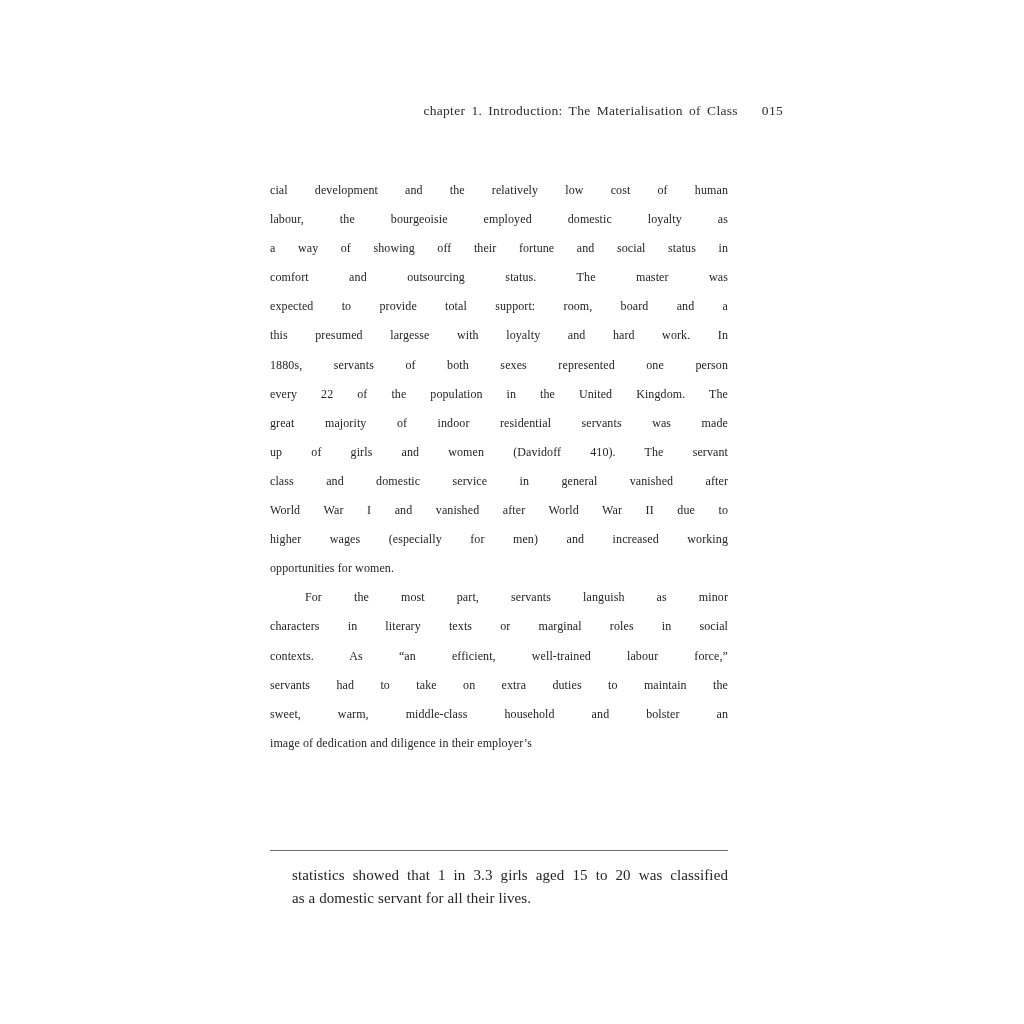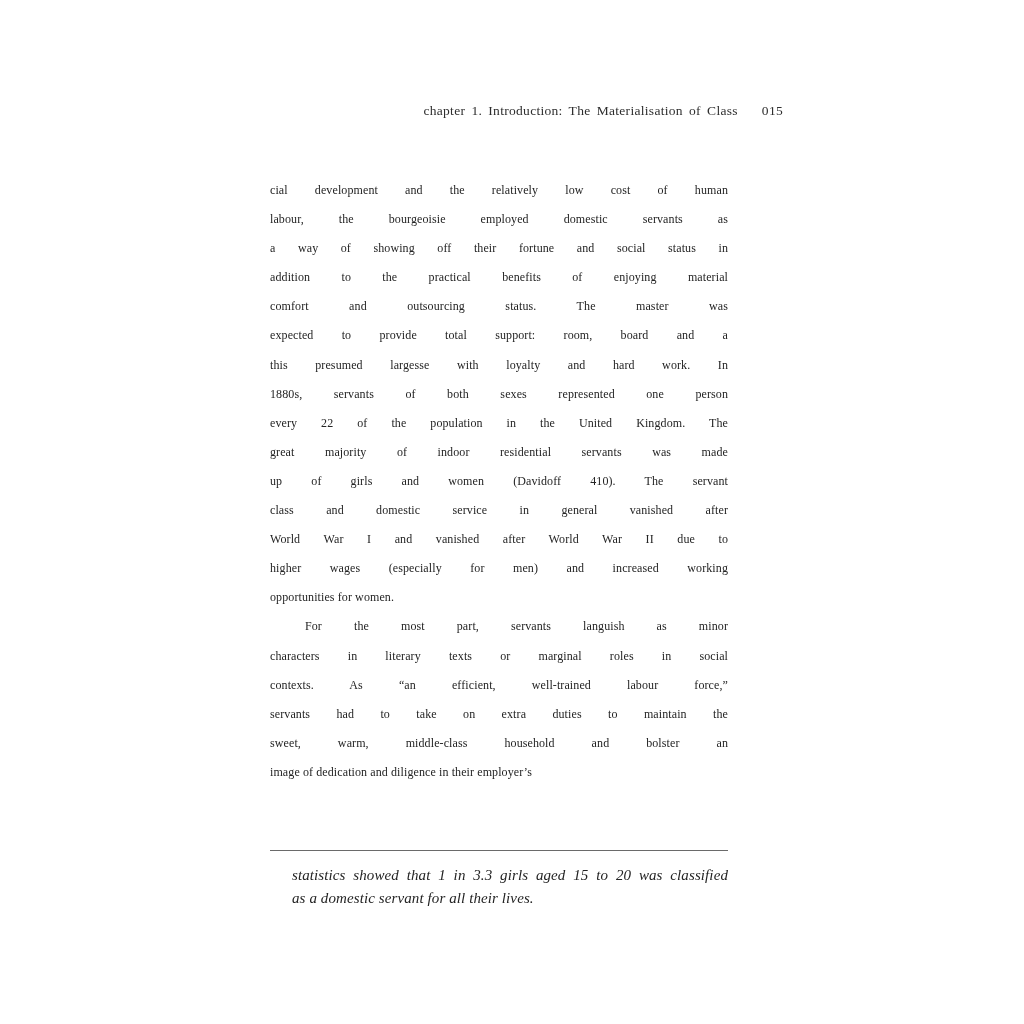--- a/index.html
+++ b/index.html
@@ -63,42 +63,40 @@
     top: 864px;
     width: 436px;
     font-size: 15px;
     line-height: 22.5px;
     letter-spacing: 0.1px;
     color: #242424;
   }
   .footnote .line {
     text-align: justify;
     text-align-last: justify;
-    font-style: italic;
   }
   .footnote .line-last {
     text-align-last: left;
   }
 </style>
 </head>
 <body>
 
 <div class="page">
 
   <div class="running-header">
     <span>chapter 1.  Introduction: The Materialisation of Class</span>
     <span>015</span>
   </div>
 
   <div class="body-text">
       <div class="paragraph">
         <div class="line">cial development and the relatively low cost of human</div>
-        <div class="line">labour, the bourgeoisie employed domestic servants as</div>
+        <div class="line">labour, the bourgeoisie employed domestic loyalty as</div>
         <div class="line">a way of showing off their fortune and social status in</div>
-        <div class="line">addition to the practical benefits of enjoying material</div>
         <div class="line">comfort and outsourcing status. The master was</div>
         <div class="line">expected to provide total support: room, board and a</div>
         <div class="line">this presumed largesse with loyalty and hard work. In</div>
         <div class="line">1880s, servants of both sexes represented one person</div>
         <div class="line">every 22 of the population in the United Kingdom. The</div>
         <div class="line">great majority of indoor residential servants was made</div>
         <div class="line">up of girls and women (Davidoff 410). The servant</div>
         <div class="line">class and domestic service in general vanished after</div>
         <div class="line">World War I and vanished after World War II due to</div>
         <div class="line">higher wages (especially for men) and increased working</div>

